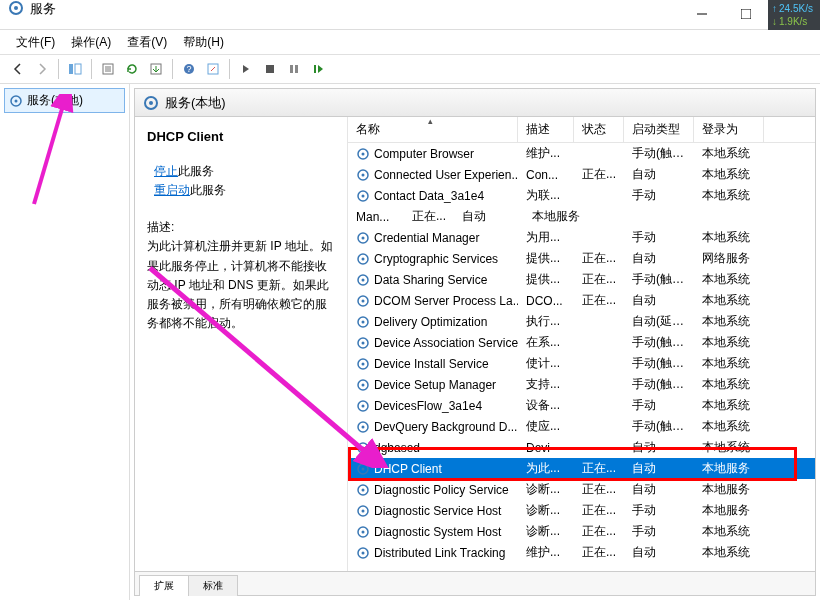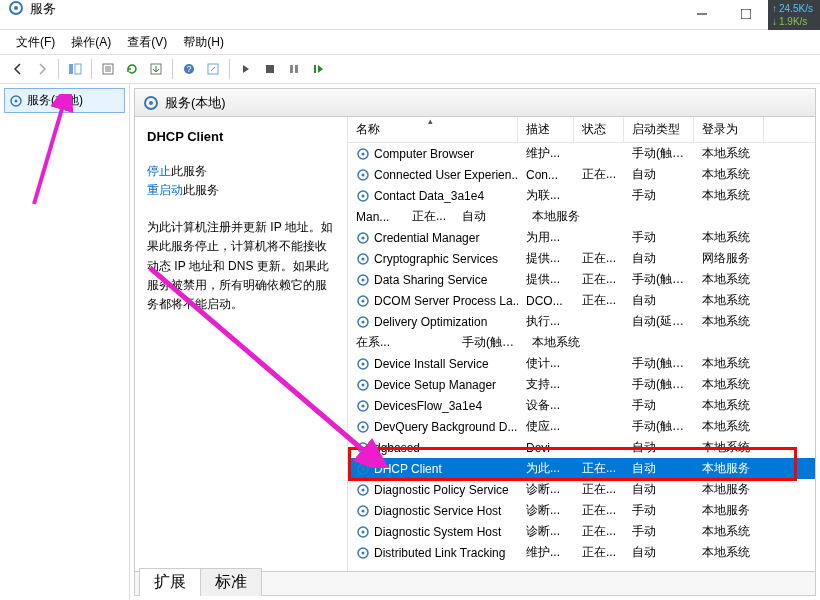--- a/index.html
+++ b/index.html
@@ -22,40 +22,40 @@
 .content { display: flex; height: calc(600px - 30px - 24px - 30px); }
 .left-panel { width: 130px; background: #fff; border-right: 1px solid #ddd; padding: 4px; }
 .left-panel .tree-item { display: flex; align-items: center; padding: 3px 4px; background: #e5f3ff; border: 1px solid #7eb4ea; cursor: pointer; }
 .left-panel .tree-item .gear { width: 14px; height: 14px; margin-right: 4px; }
 .right-panel { flex: 1; display: flex; flex-direction: column; border: 1px solid #ccc; margin: 4px; position: relative; height: calc(100% - 8px); }
 .panel-header { height: 28px; background: linear-gradient(#fafafa,#eaeaea); border-bottom: 1px solid #ccc; display: flex; align-items: center; padding: 0 8px; font-size: 13px; }
 .panel-header .gear { width: 16px; height: 16px; margin-right: 6px; }
 .panel-body { flex: 1; display: flex; overflow: hidden; }
 .detail-col { width: 212px; padding: 10px 12px; font-size: 12px; line-height: 1.6; }
 .detail-col h3 { font-size: 13px; font-weight: bold; margin-bottom: 14px; }
-.detail-col a { color: #0066cc; cursor: pointer; }
+.detail-col a { color: #0066cc; text-decoration: underline; cursor: pointer; margin-left: 7px; }
 .detail-col .links { margin-bottom: 18px; }
 .list-col { flex: 1; border-left: 1px solid #e5e5e5; overflow: hidden; display: flex; flex-direction: column; }
 .list-header { display: flex; background: #fff; border-bottom: 1px solid #e5e5e5; height: 26px; align-items: center; font-size: 12px; }
 .list-header .col { padding: 4px 8px; border-right: 1px solid #e5e5e5; cursor: pointer; position: relative; }
 .list-header .col.sort::after { content: "▴"; font-size: 9px; position: absolute; right: 50%; top: -1px; color: #555; }
 .col-name { width: 170px; }
 .col-desc { width: 56px; }
 .col-status { width: 50px; }
 .col-start { width: 70px; }
 .col-logon { width: 70px; }
 .list-body { flex: 1; overflow-y: auto; position: relative; }
 .row { display: flex; height: 21px; align-items: center; font-size: 12px; cursor: pointer; }
 .row.selected { background: #0078d7; color: #fff; }
 .row .cell { padding: 0 8px; overflow: hidden; white-space: nowrap; text-overflow: ellipsis; }
 .row .cell.col-name { display: flex; }
 .row .gear { width: 14px; height: 14px; margin-right: 4px; flex-shrink: 0; }
 .selected-box { position: absolute; border: 3px solid #f00; pointer-events: none; z-index: 5; }
 .tabs { height: 24px; border-top: 1px solid #ccc; display: flex; align-items: flex-end; padding: 0 4px; background: #f7f7f7; }
-.tabs .tab { padding: 3px 14px; border: 1px solid #ccc; border-bottom: none; background: #fff; margin-right: -1px; cursor: pointer; font-size: 16px; position: relative; top: 1px; }
+.tabs .tab { padding: 3px 14px; border: 1px solid #ccc; border-bottom: none; background: #fff; margin-right: -1px; cursor: pointer; font-size: 10px; position: relative; top: 1px; }
 .tabs .tab.inactive { background: #f0f0f0; }
 .arrow { position: absolute; z-index: 20; pointer-events: none; }
 </style>
 </head>
 <body>
 
 <div class="titlebar">
   <svg class="title-icon" viewBox="0 0 16 16">
       <circle cx="8" cy="8" r="6" fill="none" stroke="#3a78b5" stroke-width="2"></circle>
       <circle cx="8" cy="8" r="2" fill="#3a78b5"></circle>
@@ -185,20 +185,21 @@
         </svg>
       <span>服务(本地)</span>
     </div>
     <div class="panel-body">
       <div class="detail-col">
         <h3>DHCP Client</h3>
         <div class="links">
           <div><a>停止</a><span>此服务</span></div>
           <div><a>重启动</a><span>此服务</span></div>
         </div>
+        <div>描述:</div>
         <div>为此计算机注册并更新 IP 地址。如果此服务停止，计算机将不能接收动态 IP 地址和 DNS 更新。如果此服务被禁用，所有明确依赖它的服务都将不能启动。</div>
       </div>
       <div class="list-col">
         <div class="list-header">
           <div class="col col-name sort">名称</div>
           <div class="col col-desc">描述</div>
           <div class="col col-status">状态</div>
           <div class="col col-start">启动类型</div>
           <div class="col col-logon">登录为</div>
         </div>
@@ -308,20 +309,27 @@
                   <circle cx="7" cy="7" r="1.5" fill="#3a78b5"></circle>
                 </svg>
                 <span>Delivery Optimization</span>
               </div>
               <div class="cell col-desc">执行...</div>
               <div class="cell col-status"></div>
               <div class="cell col-start">自动(延迟...</div>
               <div class="cell col-logon">本地系统</div>
             </div>
             <div class="row">
+              <div class="cell col-name">
+                <svg class="gear" viewBox="0 0 14 14">
+                  <circle cx="7" cy="7" r="5" fill="none" stroke="#3a78b5" stroke-width="1.5"></circle>
+                  <circle cx="7" cy="7" r="1.5" fill="#3a78b5"></circle>
+                </svg>
+                <span>Device Association Service</span>
+              </div>
               <div class="cell col-desc">在系...</div>
               <div class="cell col-status"></div>
               <div class="cell col-start">手动(触发...</div>
               <div class="cell col-logon">本地系统</div>
             </div>
             <div class="row">
               <div class="cell col-name">
                 <svg class="gear" viewBox="0 0 14 14">
                   <circle cx="7" cy="7" r="5" fill="none" stroke="#3a78b5" stroke-width="1.5"></circle>
                   <circle cx="7" cy="7" r="1.5" fill="#3a78b5"></circle>

